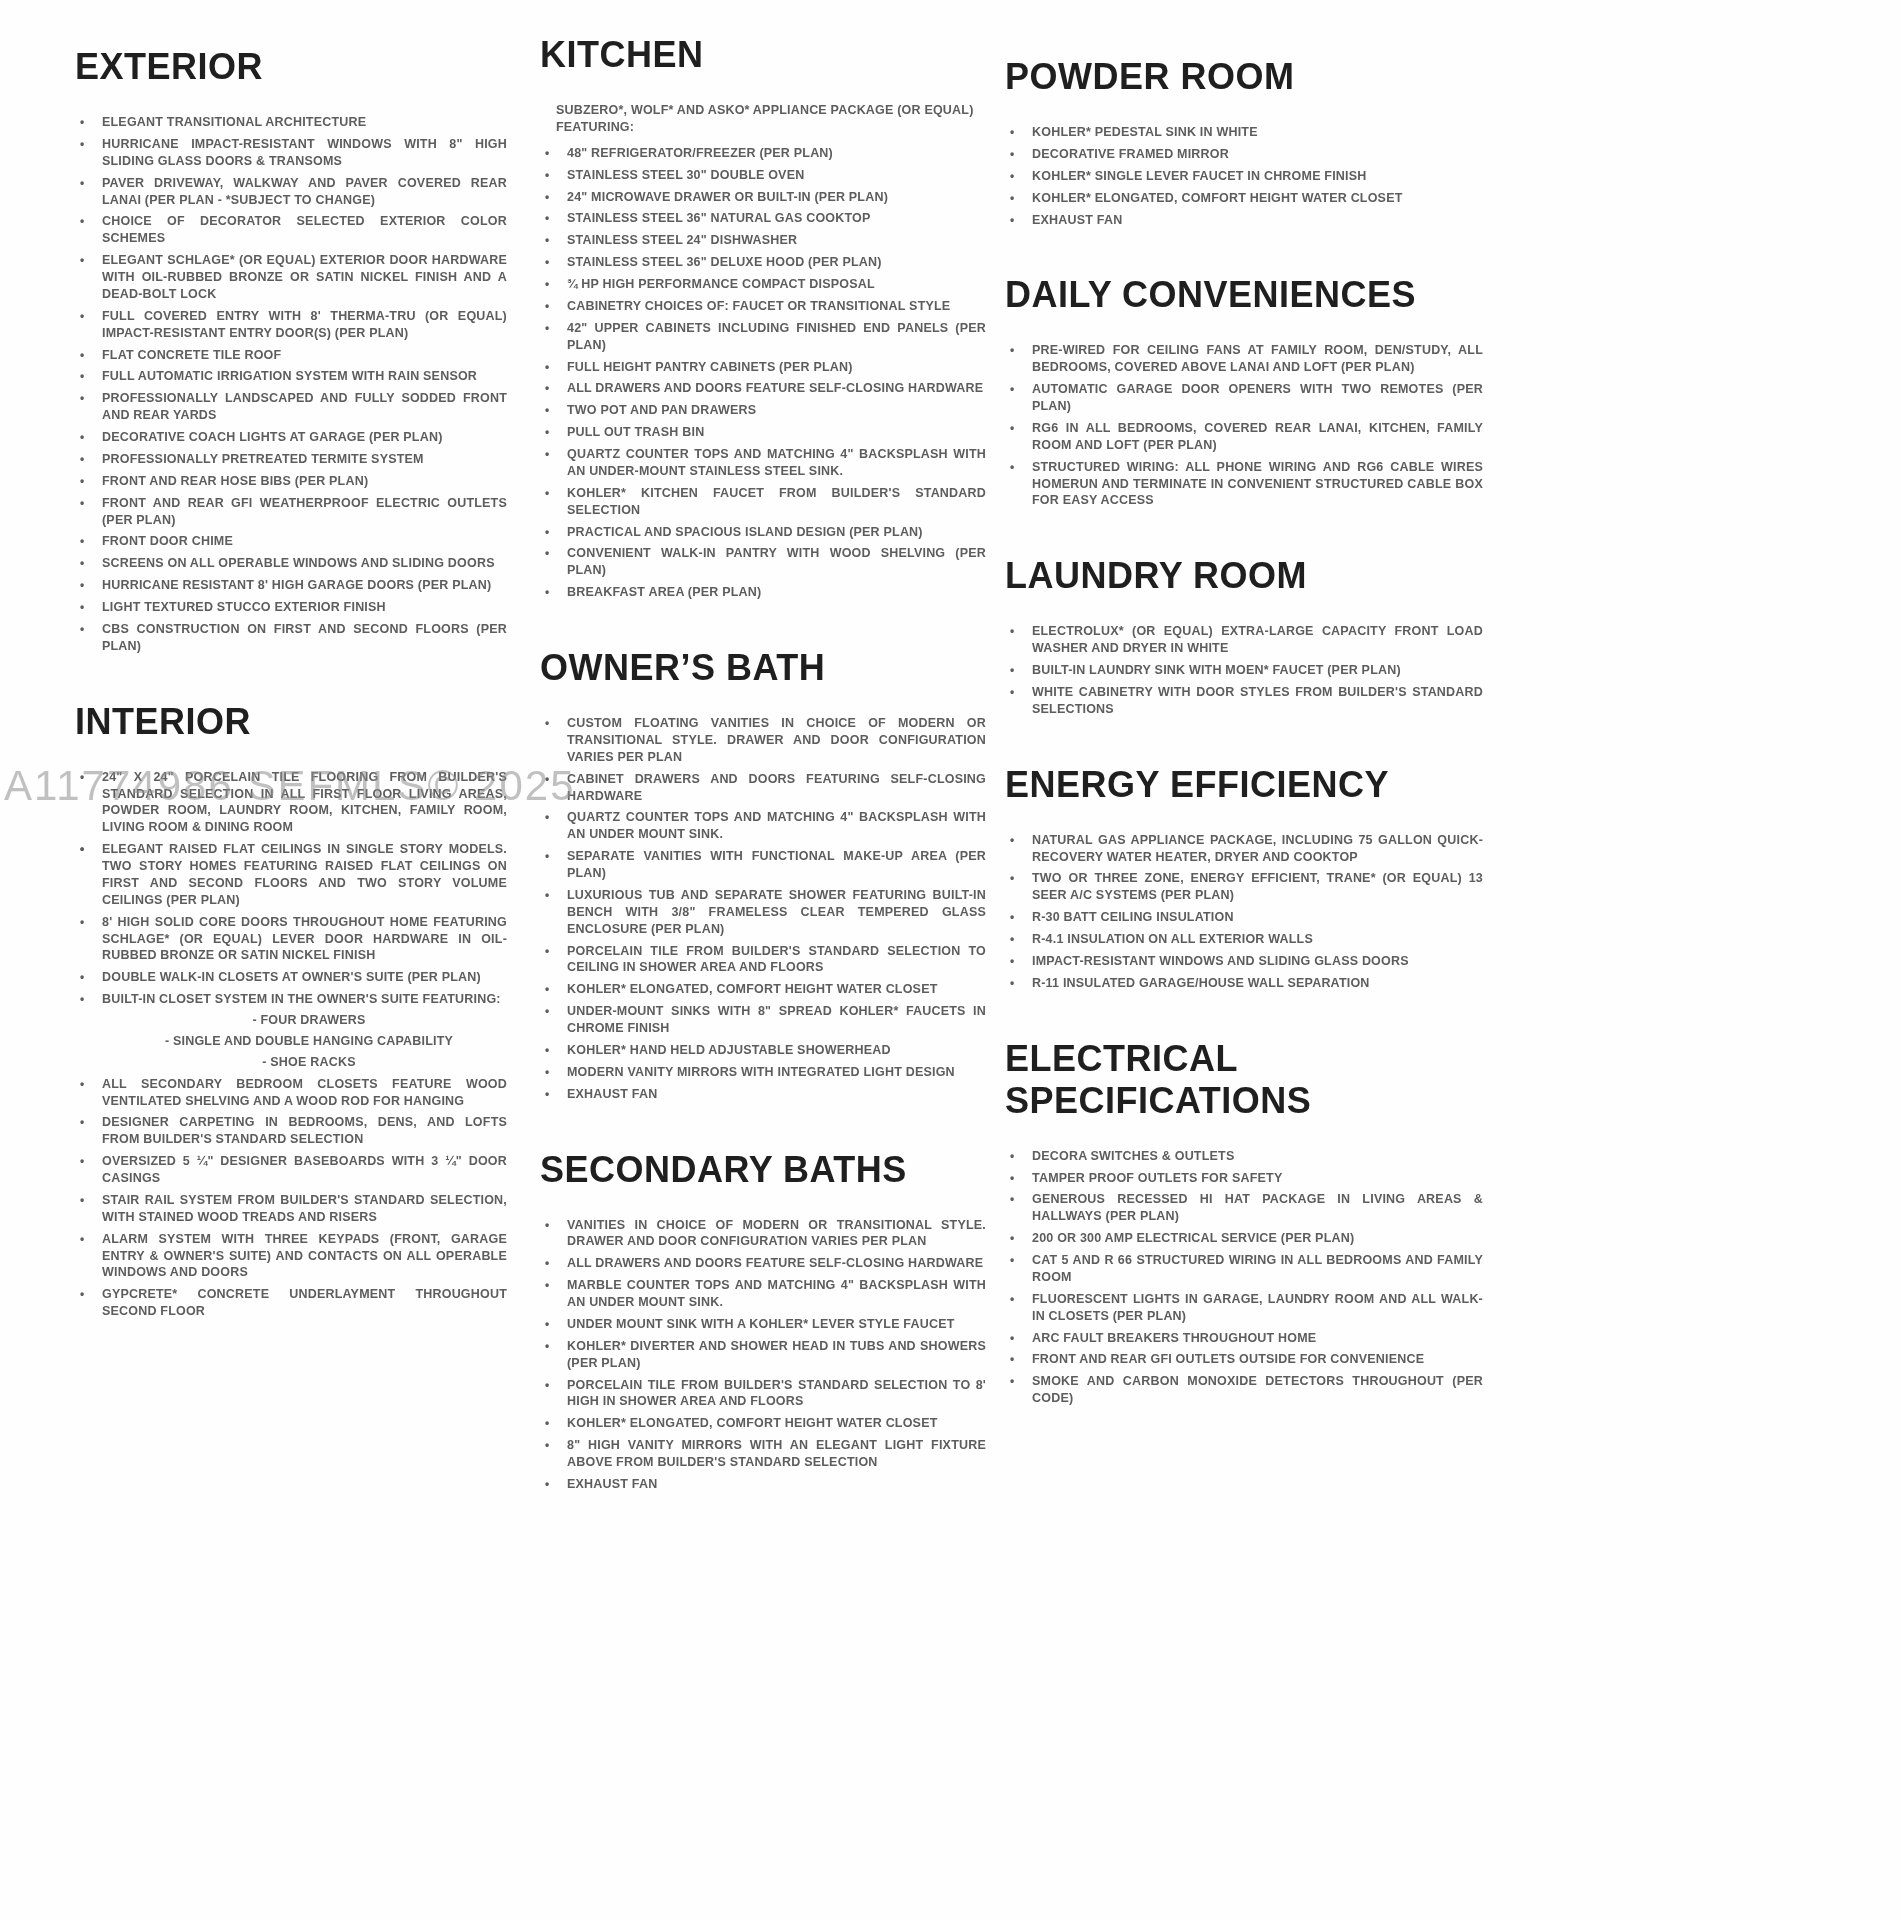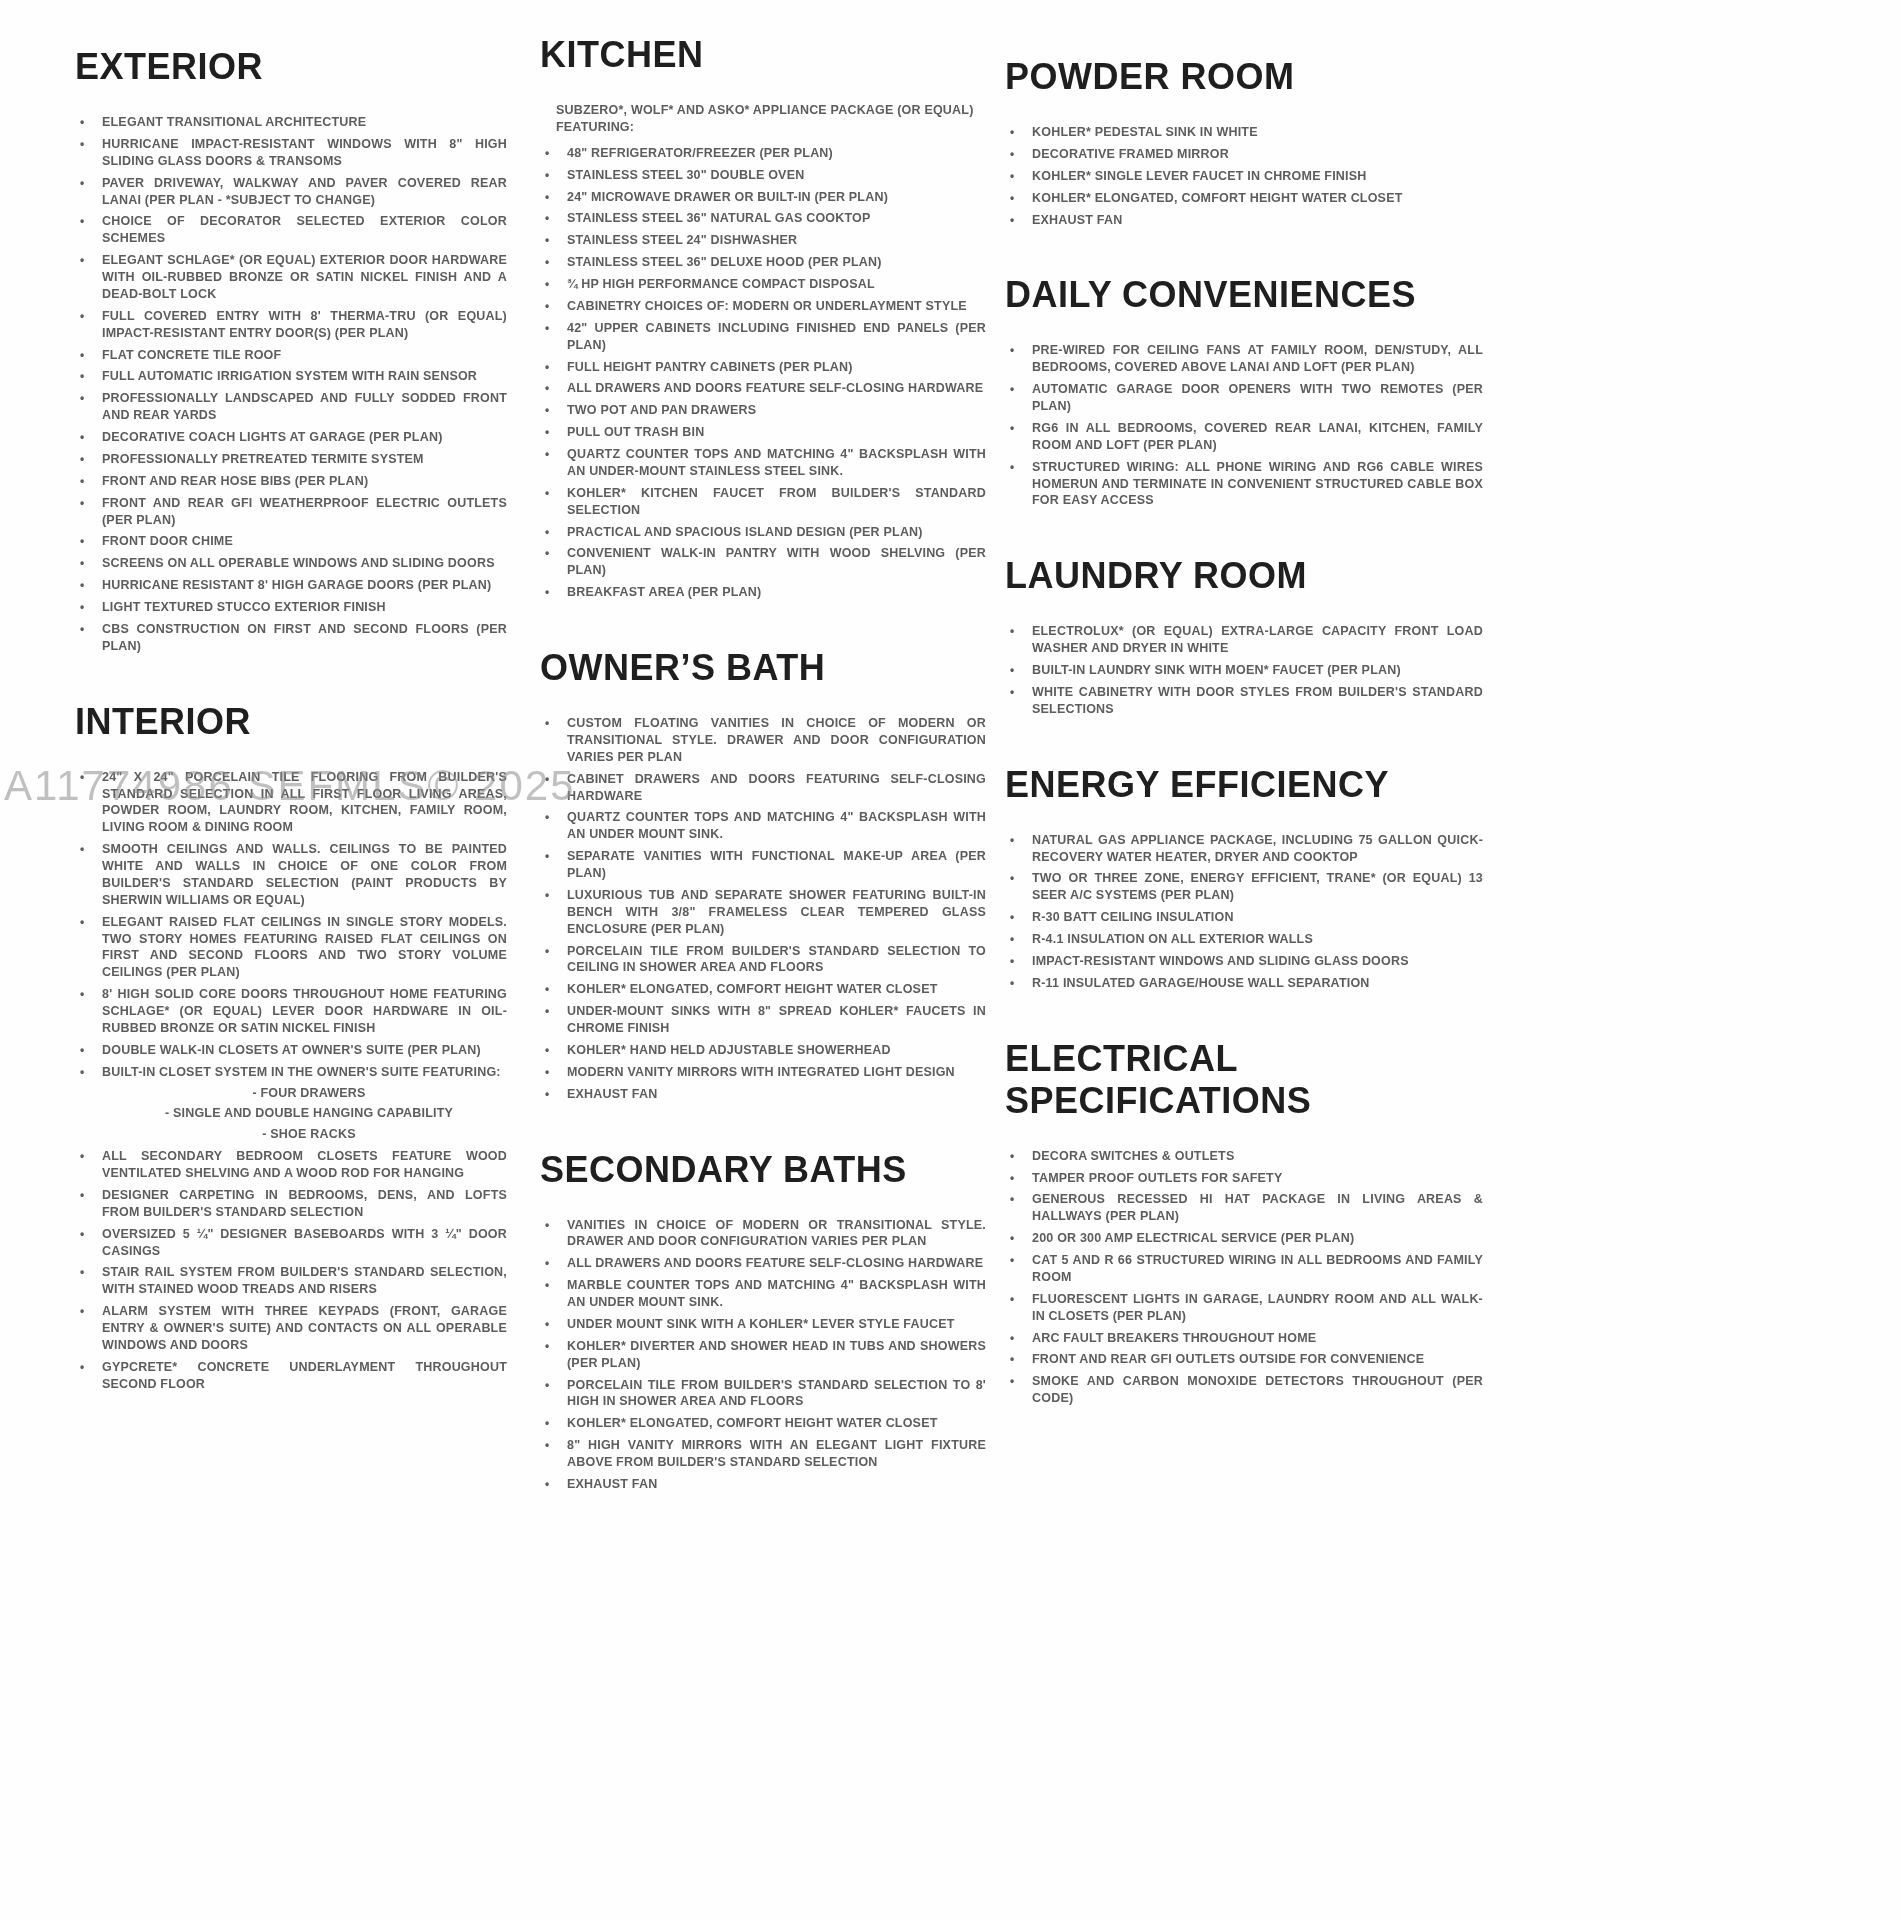--- a/index.html
+++ b/index.html
@@ -66,21 +66,21 @@
           <li class="feature-item"><span class="bullet">•</span><span class="item-text">SCREENS ON ALL OPERABLE WINDOWS AND SLIDING DOORS</span></li>
           <li class="feature-item"><span class="bullet">•</span><span class="item-text">HURRICANE RESISTANT 8' HIGH GARAGE DOORS (PER PLAN)</span></li>
           <li class="feature-item"><span class="bullet">•</span><span class="item-text">LIGHT TEXTURED STUCCO EXTERIOR FINISH</span></li>
           <li class="feature-item"><span class="bullet">•</span><span class="item-text">CBS CONSTRUCTION ON FIRST AND SECOND FLOORS (PER PLAN)</span></li>
         </ul>
       </section>
       <section class="section">
         <h2 class="section-title">INTERIOR</h2>
         <ul class="feature-list">
           <li class="feature-item"><span class="bullet">•</span><span class="item-text">24" X 24" PORCELAIN TILE FLOORING FROM BUILDER'S STANDARD SELECTION IN ALL FIRST FLOOR LIVING AREAS, POWDER ROOM, LAUNDRY ROOM, KITCHEN, FAMILY ROOM, LIVING ROOM &amp; DINING ROOM</span></li>
-          <li class="feature-item"><span class="bullet">•</span><span class="item-text">SMOOTH CEILINGS AND WALLS. CEILINGS TO BE PAINTED WHITE AND WALLS IN CHOICE OF ONE COLOR FROM BUILDER'S STANDARD SELECTION (PAINT PRODUCTS BY SHERWIN WILLIAMS OR EQUAL)</span></li>
+          <li class="feature-item"><span class="bullet">•</span></li>
           <li class="feature-item"><span class="bullet">•</span><span class="item-text">ELEGANT RAISED FLAT CEILINGS IN SINGLE STORY MODELS. TWO STORY HOMES FEATURING RAISED FLAT CEILINGS ON FIRST AND SECOND FLOORS AND TWO STORY VOLUME CEILINGS (PER PLAN)</span></li>
           <li class="feature-item"><span class="bullet">•</span><span class="item-text">8' HIGH SOLID CORE DOORS THROUGHOUT HOME FEATURING SCHLAGE* (OR EQUAL) LEVER DOOR HARDWARE IN OIL-RUBBED BRONZE OR SATIN NICKEL FINISH</span></li>
           <li class="feature-item"><span class="bullet">•</span><span class="item-text">DOUBLE WALK-IN CLOSETS AT OWNER'S SUITE (PER PLAN)</span></li>
           <li class="feature-item"><span class="bullet">•</span><span class="item-text">BUILT-IN CLOSET SYSTEM IN THE OWNER'S SUITE FEATURING:</span><div class="sub">
               <div class="sub-line">- FOUR DRAWERS</div>
               <div class="sub-line">- SINGLE AND DOUBLE HANGING CAPABILITY</div>
               <div class="sub-line">- SHOE RACKS</div>
             </div></li>
           <li class="feature-item"><span class="bullet">•</span><span class="item-text">ALL SECONDARY BEDROOM CLOSETS FEATURE WOOD VENTILATED SHELVING AND A WOOD ROD FOR HANGING</span></li>
           <li class="feature-item"><span class="bullet">•</span><span class="item-text">DESIGNER CARPETING IN BEDROOMS, DENS, AND LOFTS FROM BUILDER'S STANDARD SELECTION</span></li>
@@ -96,21 +96,21 @@
         <h2 class="section-title">KITCHEN</h2>
         <p class="intro">SUBZERO*, WOLF* AND ASKO* APPLIANCE PACKAGE (OR EQUAL) FEATURING:</p>
         <ul class="feature-list">
           <li class="feature-item"><span class="bullet">•</span><span class="item-text">48" REFRIGERATOR/FREEZER (PER PLAN)</span></li>
           <li class="feature-item"><span class="bullet">•</span><span class="item-text">STAINLESS STEEL 30" DOUBLE OVEN</span></li>
           <li class="feature-item"><span class="bullet">•</span><span class="item-text">24" MICROWAVE DRAWER OR BUILT-IN (PER PLAN)</span></li>
           <li class="feature-item"><span class="bullet">•</span><span class="item-text">STAINLESS STEEL 36" NATURAL GAS COOKTOP</span></li>
           <li class="feature-item"><span class="bullet">•</span><span class="item-text">STAINLESS STEEL 24" DISHWASHER</span></li>
           <li class="feature-item"><span class="bullet">•</span><span class="item-text">STAINLESS STEEL 36" DELUXE HOOD (PER PLAN)</span></li>
           <li class="feature-item"><span class="bullet">•</span><span class="item-text">¾ HP HIGH PERFORMANCE COMPACT DISPOSAL</span></li>
-          <li class="feature-item"><span class="bullet">•</span><span class="item-text">CABINETRY CHOICES OF: MODERN OR UNDERLAYMENT STYLE</span></li>
+          <li class="feature-item"><span class="bullet">•</span><span class="item-text">CABINETRY CHOICES OF: FAUCET OR TRANSITIONAL STYLE</span></li>
           <li class="feature-item"><span class="bullet">•</span><span class="item-text">42" UPPER CABINETS INCLUDING FINISHED END PANELS (PER PLAN)</span></li>
           <li class="feature-item"><span class="bullet">•</span><span class="item-text">FULL HEIGHT PANTRY CABINETS (PER PLAN)</span></li>
           <li class="feature-item"><span class="bullet">•</span><span class="item-text">ALL DRAWERS AND DOORS FEATURE SELF-CLOSING HARDWARE</span></li>
           <li class="feature-item"><span class="bullet">•</span><span class="item-text">TWO POT AND PAN DRAWERS</span></li>
           <li class="feature-item"><span class="bullet">•</span><span class="item-text">PULL OUT TRASH BIN</span></li>
           <li class="feature-item"><span class="bullet">•</span><span class="item-text">QUARTZ COUNTER TOPS AND MATCHING 4" BACKSPLASH WITH AN UNDER-MOUNT STAINLESS STEEL SINK.</span></li>
           <li class="feature-item"><span class="bullet">•</span><span class="item-text">KOHLER* KITCHEN FAUCET FROM BUILDER'S STANDARD SELECTION</span></li>
           <li class="feature-item"><span class="bullet">•</span><span class="item-text">PRACTICAL AND SPACIOUS ISLAND DESIGN (PER PLAN)</span></li>
           <li class="feature-item"><span class="bullet">•</span><span class="item-text">CONVENIENT WALK-IN PANTRY WITH WOOD SHELVING (PER PLAN)</span></li>
           <li class="feature-item"><span class="bullet">•</span><span class="item-text">BREAKFAST AREA (PER PLAN)</span></li>

